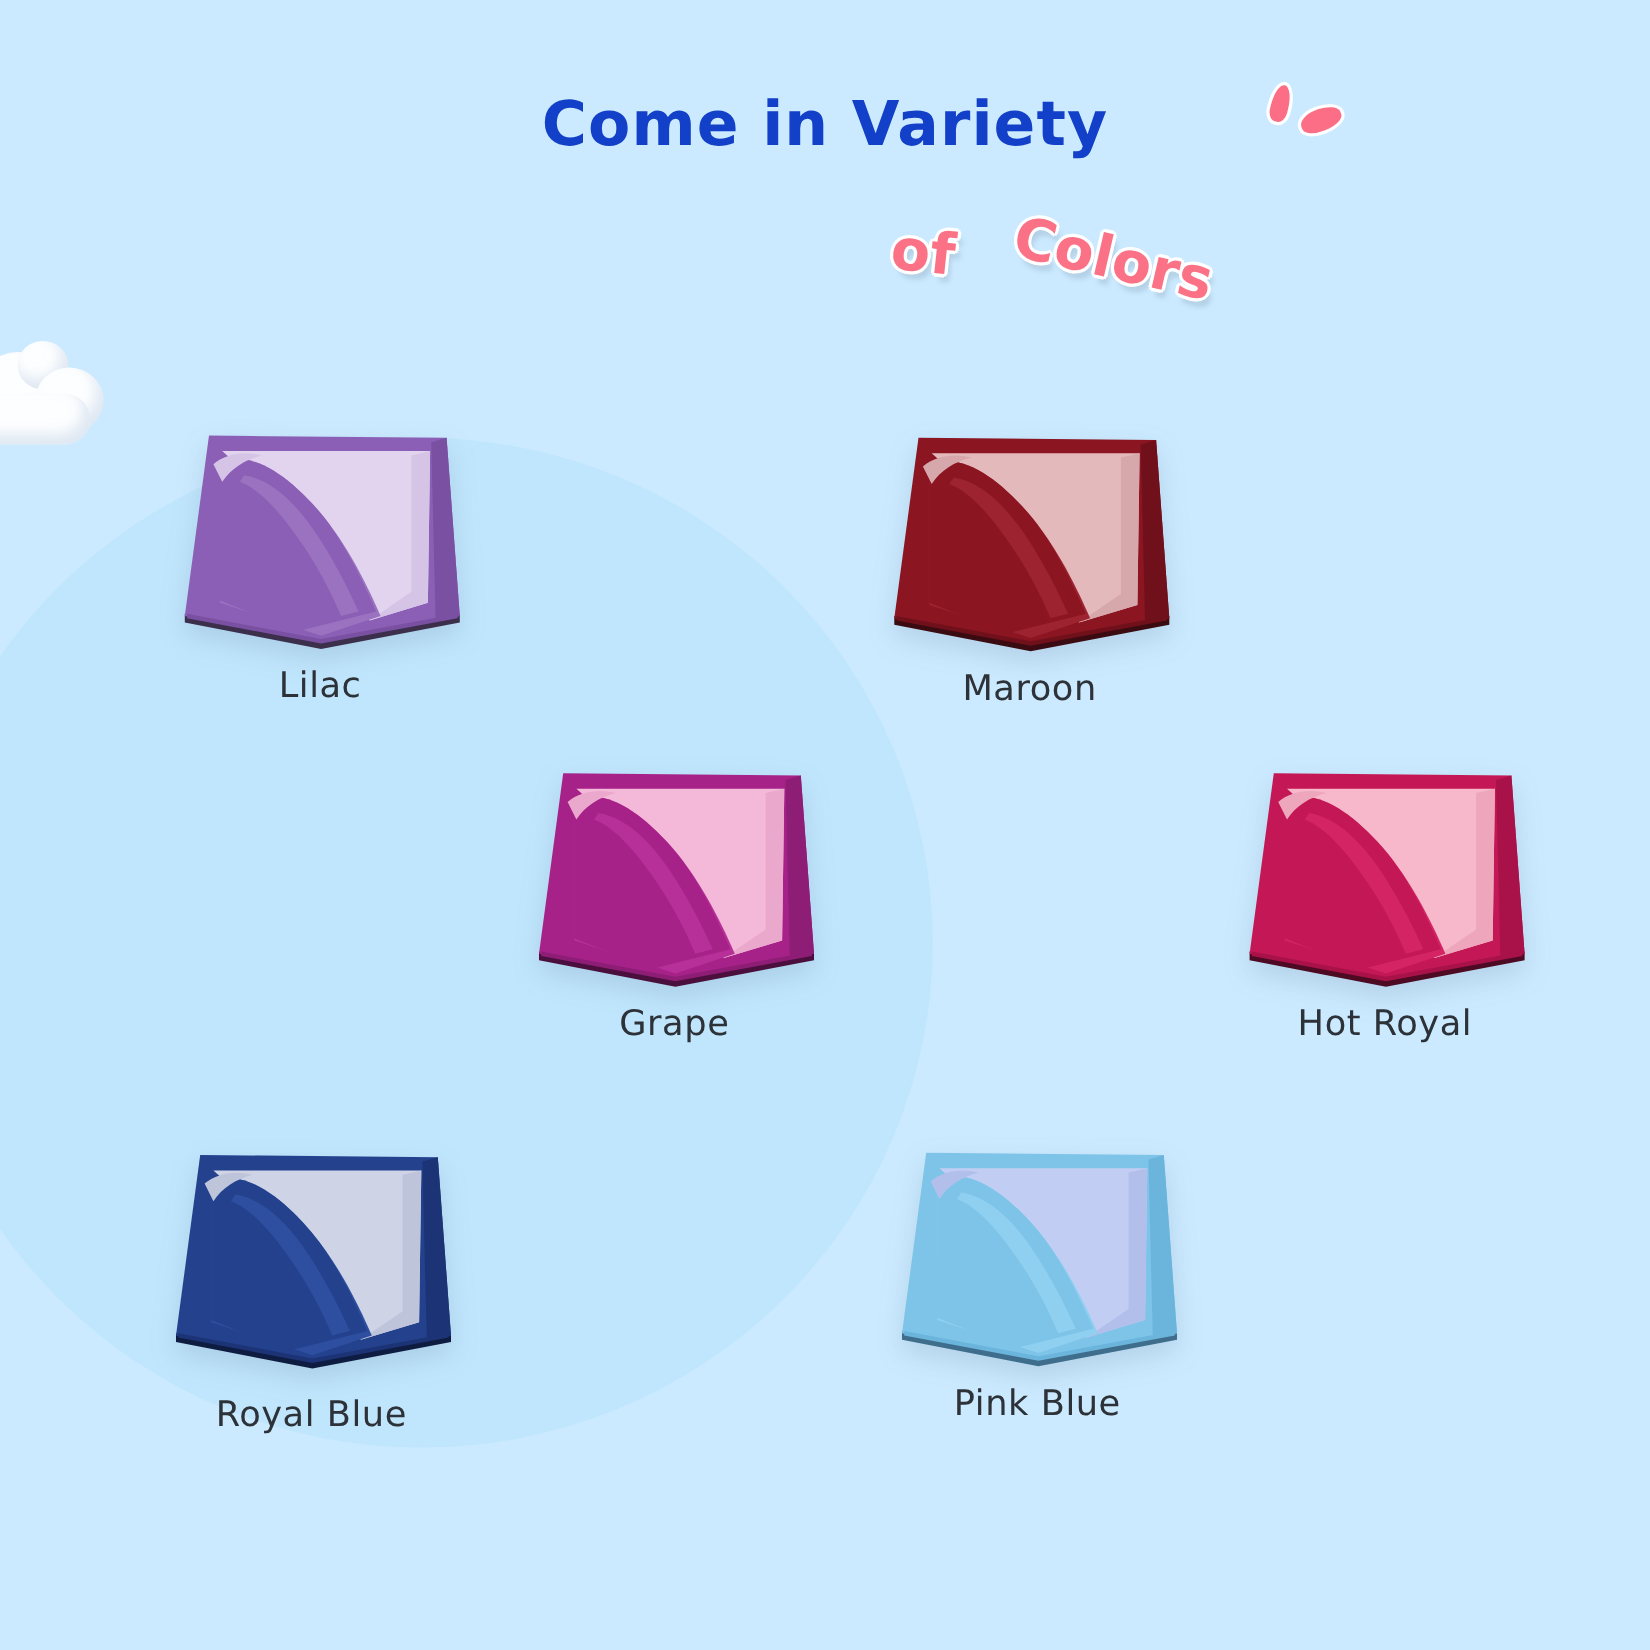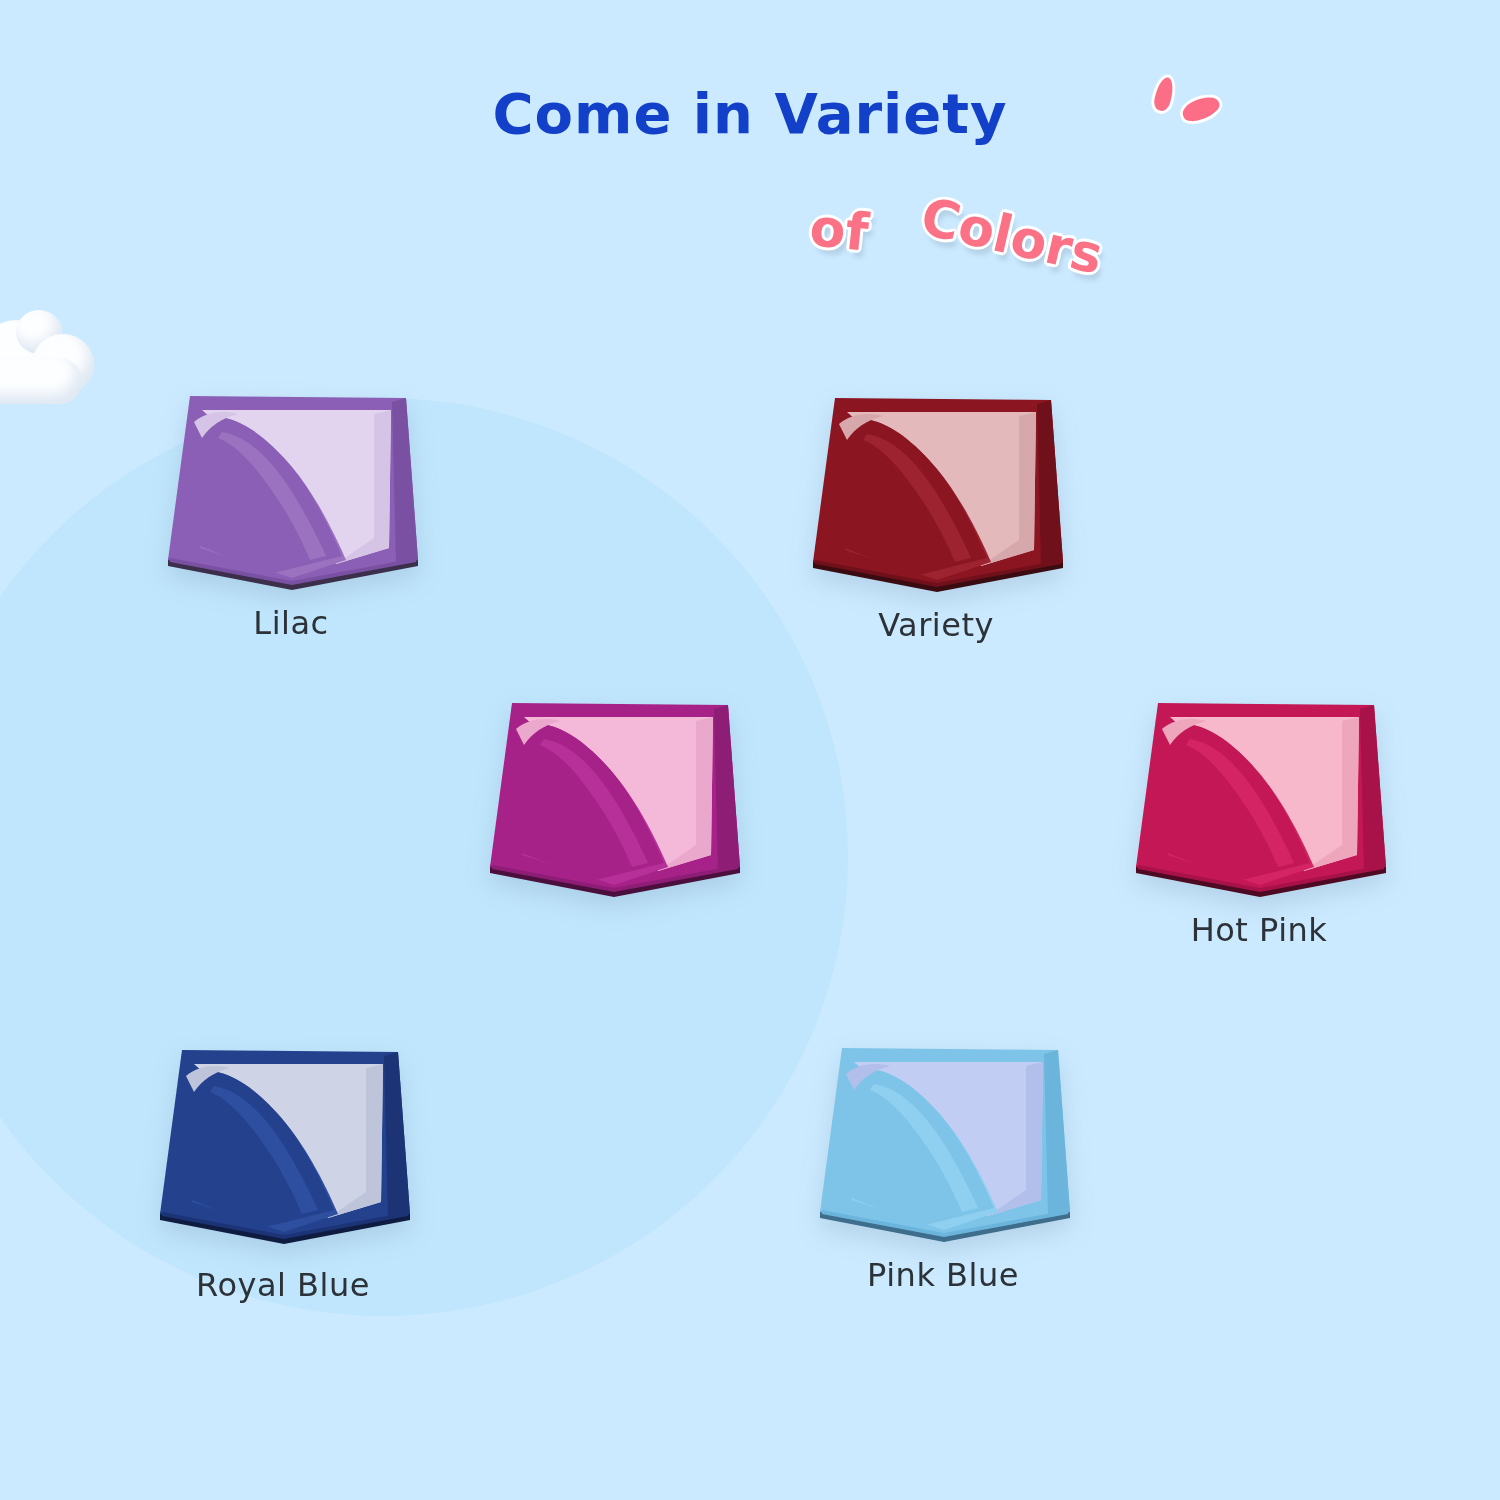--- a/index.html
+++ b/index.html
@@ -174,60 +174,61 @@
             <path d="M42,22 L231,22 L229,160 L176,176 L122,96 L62,40 Z" fill="#e3b9bb"></path>
             <path d="M176,176 L229,160 L231,22 L214,26 L214,150 Z" fill="#d6a8ab"></path>
             <path d="M40,30 C70,24 96,40 124,70 C152,100 172,140 186,172 L132,190 L40,160 Z" fill="#9d2330"></path>
             <path d="M40,30 C70,24 96,40 124,70 C150,98 168,136 182,168 L110,186 L40,158 Z" fill="#8c1522"></path>
             <path d="M34,34 C46,24 62,22 78,26 C62,30 50,38 42,50 Z" fill="#d6a8ab"></path>
             <path d="M62,44 C88,48 112,72 132,104 C146,126 158,150 166,168 L150,172 C140,148 126,122 110,100 C92,74 74,56 58,50 Z" fill="#9d2330"></path>
             <path d="M10,170 L132,193 L256,170 L256,174 L132,197 L10,174 Z" fill="#70101b"></path>
           </g>
       </svg>
     </div>
-    <div class="caption" style="top:216px;">Variety</div>
+    <div class="caption" style="top:216px;">Maroon</div>
   </div>
 
   <div class="item" style="left:482px; top:695px; width:262px; height:204px;">
     <div class="mat">
       <svg viewBox="0 0 262 204" preserveAspectRatio="none">
         <g id="m2">
             <path d="M8,170 L132,196 L258,170 L258,178 L132,202 L8,178 Z" fill="#4a0f3d"></path>
             <path d="M30,8 L246,10 L258,172 L132,196 L8,172 Z" fill="#a62289"></path>
             <path d="M232,14 L246,10 L258,172 L236,176 Z" fill="#8e1d75"></path>
             <path d="M42,22 L231,22 L229,160 L176,176 L122,96 L62,40 Z" fill="#f4b9d8"></path>
             <path d="M176,176 L229,160 L231,22 L214,26 L214,150 Z" fill="#eaa8cc"></path>
             <path d="M40,30 C70,24 96,40 124,70 C152,100 172,140 186,172 L132,190 L40,160 Z" fill="#b72f99"></path>
             <path d="M40,30 C70,24 96,40 124,70 C150,98 168,136 182,168 L110,186 L40,158 Z" fill="#a62289"></path>
             <path d="M34,34 C46,24 62,22 78,26 C62,30 50,38 42,50 Z" fill="#eaa8cc"></path>
             <path d="M62,44 C88,48 112,72 132,104 C146,126 158,150 166,168 L150,172 C140,148 126,122 110,100 C92,74 74,56 58,50 Z" fill="#b72f99"></path>
             <path d="M10,170 L132,193 L256,170 L256,174 L132,197 L10,174 Z" fill="#8e1d75"></path>
           </g>
       </svg>
     </div>
+    <div class="caption" style="top:216px;">Grape</div>
   </div>
 
   <div class="item" style="left:1128px; top:695px; width:262px; height:204px;">
     <div class="mat">
       <svg viewBox="0 0 262 204" preserveAspectRatio="none">
         <g id="m3">
             <path d="M8,170 L132,196 L258,170 L258,178 L132,202 L8,178 Z" fill="#4d0a22"></path>
             <path d="M30,8 L246,10 L258,172 L132,196 L8,172 Z" fill="#c41755"></path>
             <path d="M232,14 L246,10 L258,172 L236,176 Z" fill="#a81248"></path>
             <path d="M42,22 L231,22 L229,160 L176,176 L122,96 L62,40 Z" fill="#f6b8ca"></path>
             <path d="M176,176 L229,160 L231,22 L214,26 L214,150 Z" fill="#eda6bc"></path>
             <path d="M40,30 C70,24 96,40 124,70 C152,100 172,140 186,172 L132,190 L40,160 Z" fill="#d42463"></path>
             <path d="M40,30 C70,24 96,40 124,70 C150,98 168,136 182,168 L110,186 L40,158 Z" fill="#c41755"></path>
             <path d="M34,34 C46,24 62,22 78,26 C62,30 50,38 42,50 Z" fill="#eda6bc"></path>
             <path d="M62,44 C88,48 112,72 132,104 C146,126 158,150 166,168 L150,172 C140,148 126,122 110,100 C92,74 74,56 58,50 Z" fill="#d42463"></path>
             <path d="M10,170 L132,193 L256,170 L256,174 L132,197 L10,174 Z" fill="#a81248"></path>
           </g>
       </svg>
     </div>
-    <div class="caption" style="top:216px;">Hot Pink</div>
+    <div class="caption" style="top:216px;">Hot Royal</div>
   </div>
 
   <div class="item" style="left:152px; top:1042px; width:262px; height:204px;">
     <div class="mat">
       <svg viewBox="0 0 262 204" preserveAspectRatio="none">
         <g id="m4">
             <path d="M8,170 L132,196 L258,170 L258,178 L132,202 L8,178 Z" fill="#0f1c41"></path>
             <path d="M30,8 L246,10 L258,172 L132,196 L8,172 Z" fill="#24418e"></path>
             <path d="M232,14 L246,10 L258,172 L236,176 Z" fill="#1c3476"></path>
             <path d="M42,22 L231,22 L229,160 L176,176 L122,96 L62,40 Z" fill="#ced4e6"></path>

